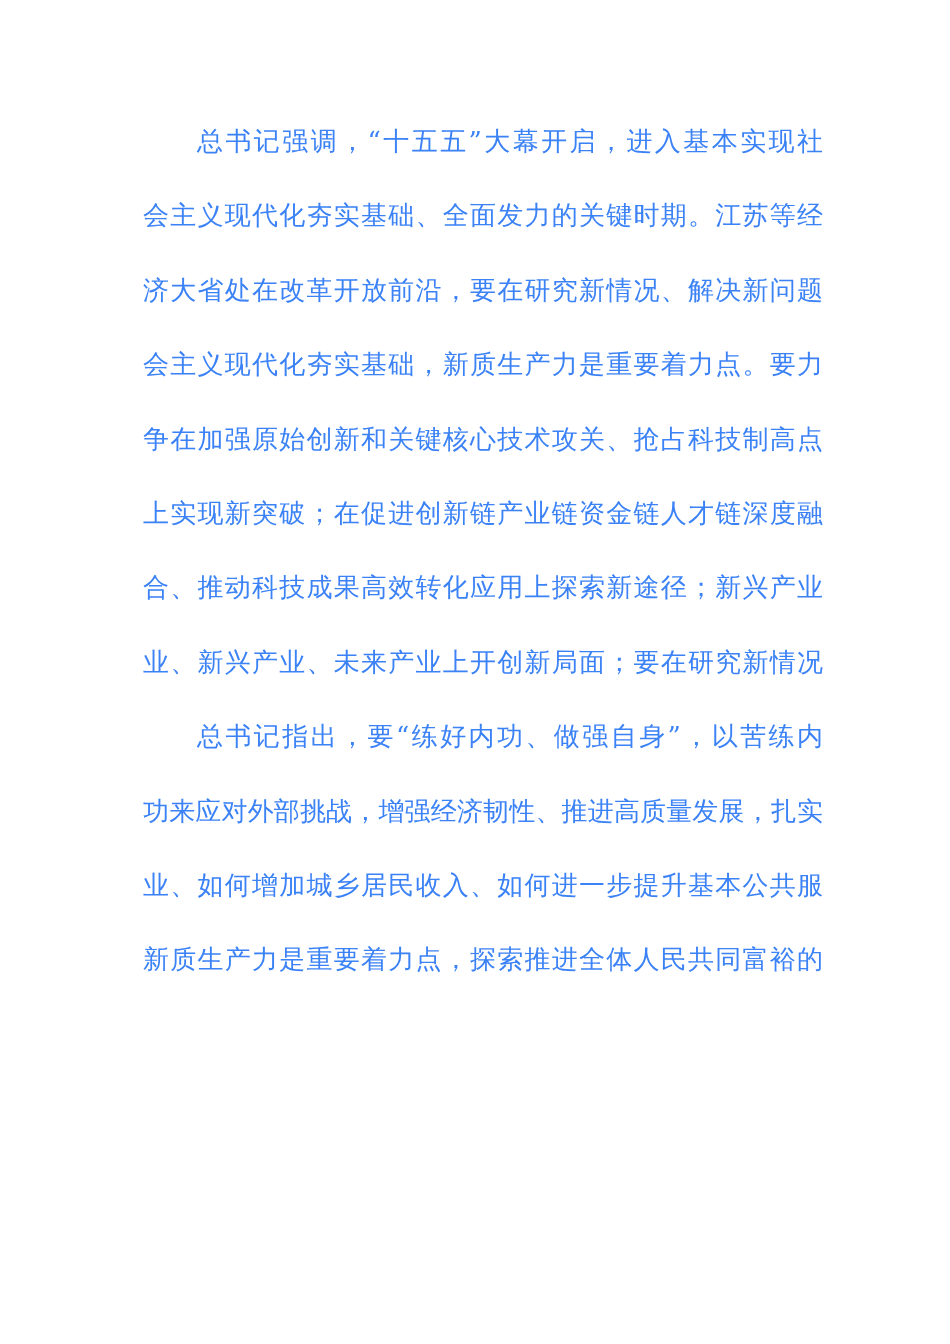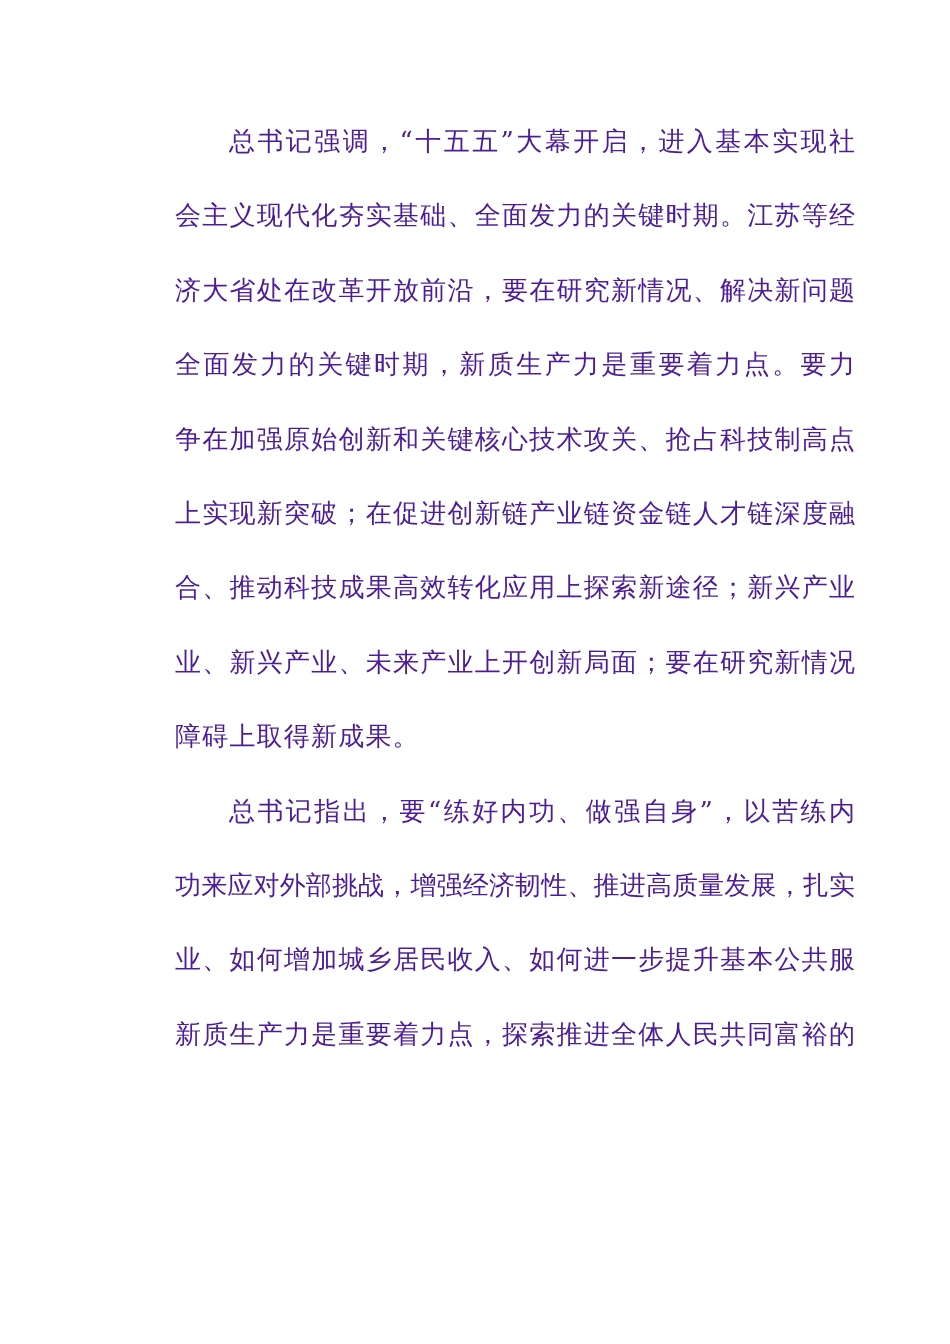--- a/index.html
+++ b/index.html
@@ -42,31 +42,30 @@
   .line.para-end {
     text-align: left;
     text-align-last: left;
     letter-spacing: 1.2px;
   }
 </style>
 </head>
 <body>
 
 <div class="page">
-  <div class="doc-text" style="color: #4c1d95; margin-left: 32px;">
+  <div class="doc-text" style="color: #3b82f6;">
       <div class="paragraph">
         <div class="line para-first">总书记强调，“十五五”大幕开启，进入基本实现社</div>
         <div class="line">会主义现代化夯实基础、全面发力的关键时期。江苏等经</div>
         <div class="line">济大省处在改革开放前沿，要在研究新情况、解决新问题</div>
-        <div class="line">全面发力的关键时期，新质生产力是重要着力点。要力</div>
+        <div class="line">会主义现代化夯实基础，新质生产力是重要着力点。要力</div>
         <div class="line">争在加强原始创新和关键核心技术攻关、抢占科技制高点</div>
         <div class="line">上实现新突破；在促进创新链产业链资金链人才链深度融</div>
         <div class="line">合、推动科技成果高效转化应用上探索新途径；新兴产业</div>
         <div class="line">业、新兴产业、未来产业上开创新局面；要在研究新情况</div>
-        <div class="line para-end">障碍上取得新成果。</div>
       </div>
       <div class="paragraph">
         <div class="line para-first">总书记指出，要“练好内功、做强自身”，以苦练内</div>
         <div class="line">功来应对外部挑战，增强经济韧性、推进高质量发展，扎实</div>
         <div class="line">业、如何增加城乡居民收入、如何进一步提升基本公共服</div>
         <div class="line">新质生产力是重要着力点，探索推进全体人民共同富裕的</div>
       </div>
     </div>
 </div>
 

